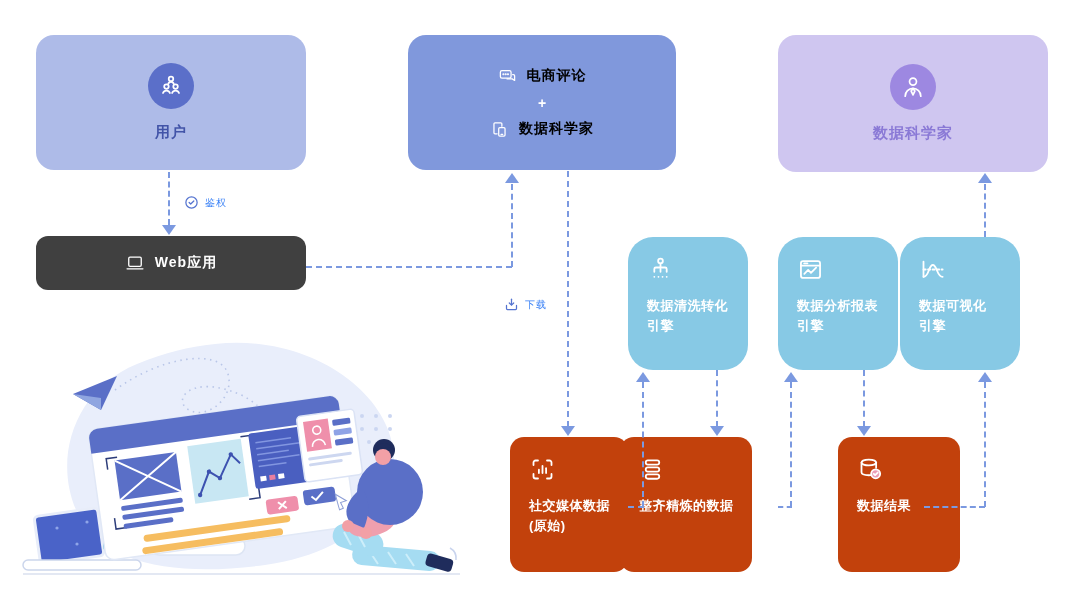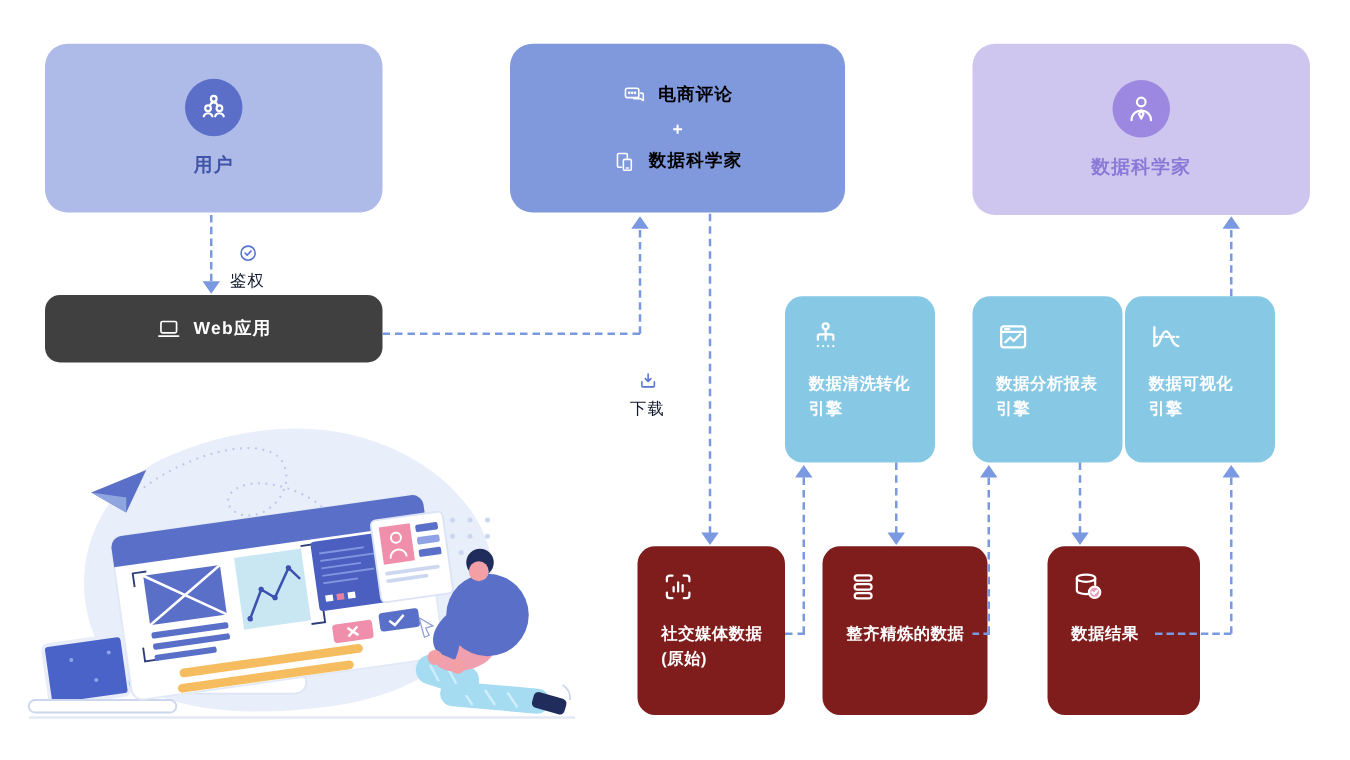--- a/index.html
+++ b/index.html
@@ -16,31 +16,31 @@
   .icon-circle{width:46px;height:46px;border-radius:50%;display:flex;align-items:center;justify-content:center;}
   .user-box .icon-circle{background:#5b6fc9;}
   .scientist-box .icon-circle{background:#9d88e1;}
   .big-label{font-size:15px;font-weight:bold;margin-top:14px;letter-spacing:1px;}
   .user-box .big-label{color:#4254a8;}
   .scientist-box .big-label{color:#8a79d6;}
   .src-row{display:flex;align-items:center;gap:10px;color:#000000;font-size:14px;font-weight:bold;letter-spacing:1px;}
   .src-plus{color:#fff;font-size:14px;font-weight:bold;margin:2px 0;}
   .webapp-box{left:36px;top:236px;width:270px;height:54px;background:#404040;border-radius:12px;
     display:flex;align-items:center;justify-content:center;gap:10px;color:#fff;font-size:14px;font-weight:bold;letter-spacing:1px;}
-  .small-node{top:237px;width:120px;height:133px;background:#87c9e5;border-radius:14px;padding:19px 14px 0 19px;color:#fff;}
+  .small-node{top:237px;width:120px;height:133px;background:#87c9e5;border-radius:25px;padding:19px 14px 0 19px;color:#fff;}
   .engine-clean{left:628px;} .engine-report{left:778px;} .engine-viz{left:900px;}
-  .data-node{top:437px;height:135px;background:#7f1d1d;border-radius:14px;padding:19px 12px 0 19px;color:#fff;position:absolute;box-sizing:border-box;}
-  .data-raw{left:510px;width:118px;} .data-tidy{left:658px;width:132px;} .data-result{left:802px;width:122px;margin-left:36px;}
+  .data-node{top:437px;height:135px;background:#c2410c;border-radius:14px;padding:19px 12px 0 19px;color:#fff;position:absolute;box-sizing:border-box;}
+  .data-raw{left:510px;width:118px;} .data-tidy{left:620px;width:132px;} .data-result{left:802px;width:122px;margin-left:36px;}
   .small-label{margin-top:9px;font-size:13px;font-weight:bold;line-height:1.5;letter-spacing:0.5px;}
   
   .vline{position:absolute;width:0;border-left:2px dashed #7b99e0;}
   .hline{position:absolute;height:0;border-top:2px dashed #7b99e0;}
   .arr-up{position:absolute;width:0;height:0;border-left:7px solid transparent;border-right:7px solid transparent;border-bottom:10px solid #7b99e0;}
   .arr-down{position:absolute;width:0;height:0;border-left:7px solid transparent;border-right:7px solid transparent;border-top:10px solid #7b99e0;}
-  .edge-label{position:absolute;display:flex;align-items:center;gap:6px;color:#0f172a;font-size:13px;letter-spacing:1px;flex-direction:column;}
+  .edge-label{position:absolute;display:flex;align-items:center;gap:6px;color:#3b82f6;font-size:10px;letter-spacing:1px;}
   
   .illus{position:absolute;left:15px;top:332px;}
 </style>
 </head>
 <body>
 
 <div class="canvas">
 
   <div class="node big-node user-box">
     <div class="icon-circle">

